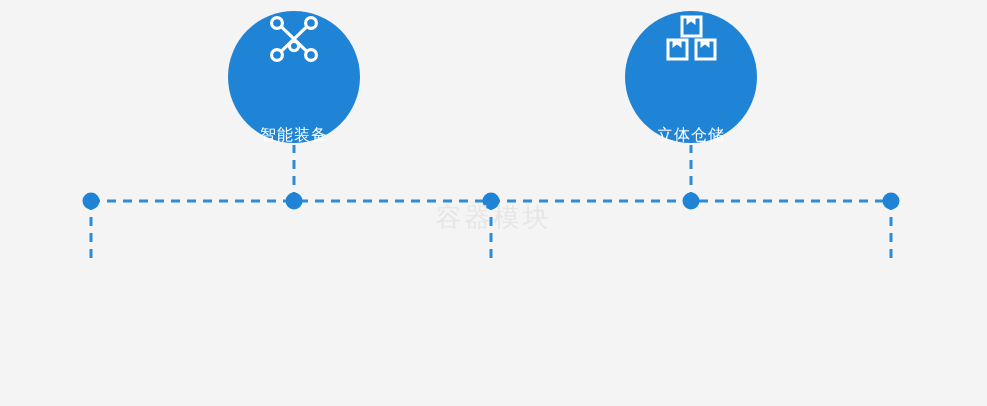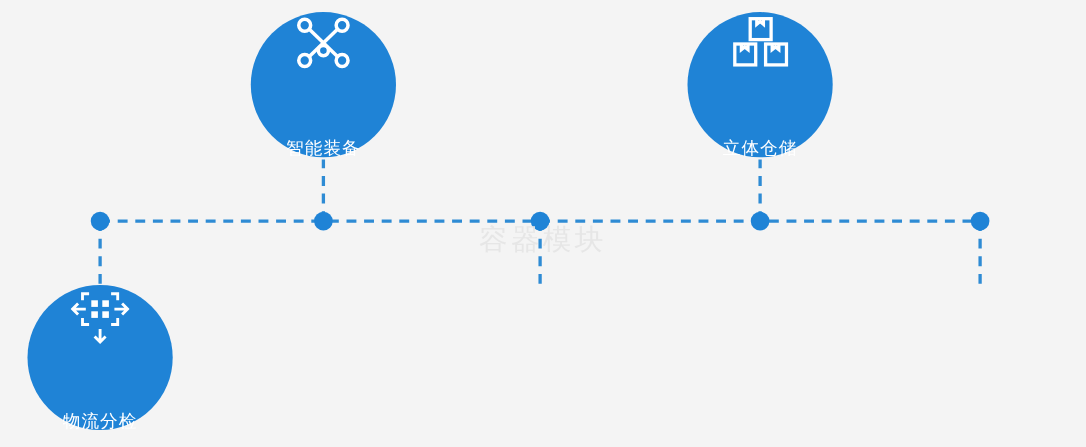--- a/index.html
+++ b/index.html
@@ -124,34 +124,16 @@
         <path d="M23 2 v5 l3 -2.4 l3 2.4 V2"></path>
         <rect x="3" y="25" width="19" height="19"></rect>
         <path d="M9 25 v5 l3 -2.4 l3 2.4 V25"></path>
         <rect x="31" y="25" width="19" height="19"></rect>
         <path d="M37 25 v5 l3 -2.4 l3 2.4 V25"></path>
       </svg>
     </span>
     <span class="node-label">立体仓储</span>
   </div>
 
-  <div class="node" id="node-2">
-    <span class="icon-wrap">
-      <svg width="54" height="52" viewBox="0 0 54 52" fill="none" stroke="#ffffff" stroke-width="2.6">
-        <path d="M17 6 H11 V12"></path>
-        <path d="M37 6 H43 V12"></path>
-        <path d="M17 34 H11 V28"></path>
-        <path d="M37 34 H43 V28"></path>
-        <rect x="19" y="12" width="6" height="6" fill="#ffffff" stroke="none"></rect>
-        <rect x="29" y="12" width="6" height="6" fill="#ffffff" stroke="none"></rect>
-        <rect x="19" y="22" width="6" height="6" fill="#ffffff" stroke="none"></rect>
-        <rect x="29" y="22" width="6" height="6" fill="#ffffff" stroke="none"></rect>
-        <path d="M14 20 H2 M7 15 L2 20 L7 25"></path>
-        <path d="M40 20 H52 M47 15 L52 20 L47 25"></path>
-        <path d="M27 38 V50 M22 45 L27 50 L32 45"></path>
-      </svg>
-    </span>
-    <span class="node-label">物流分检</span>
-  </div>
 
 
 
 </div>
 
 </body></html>

